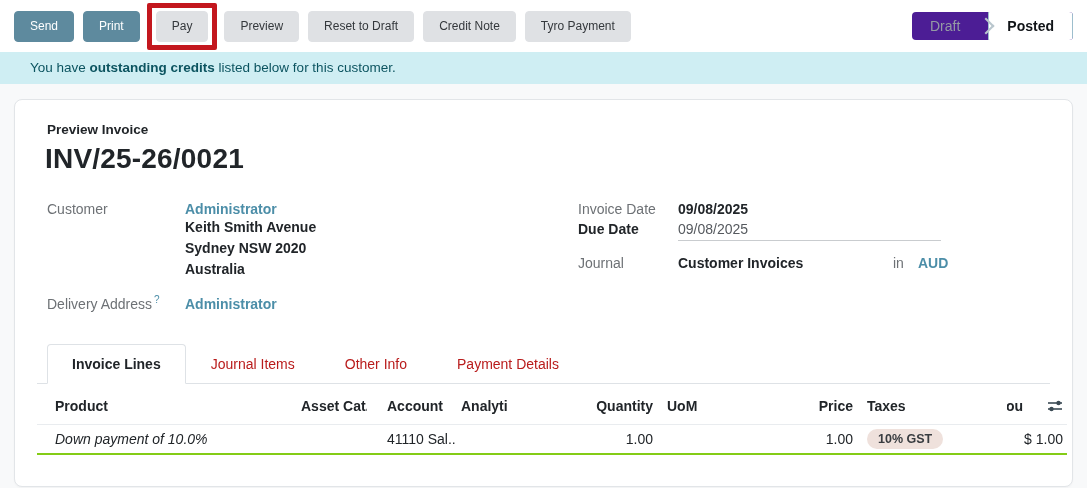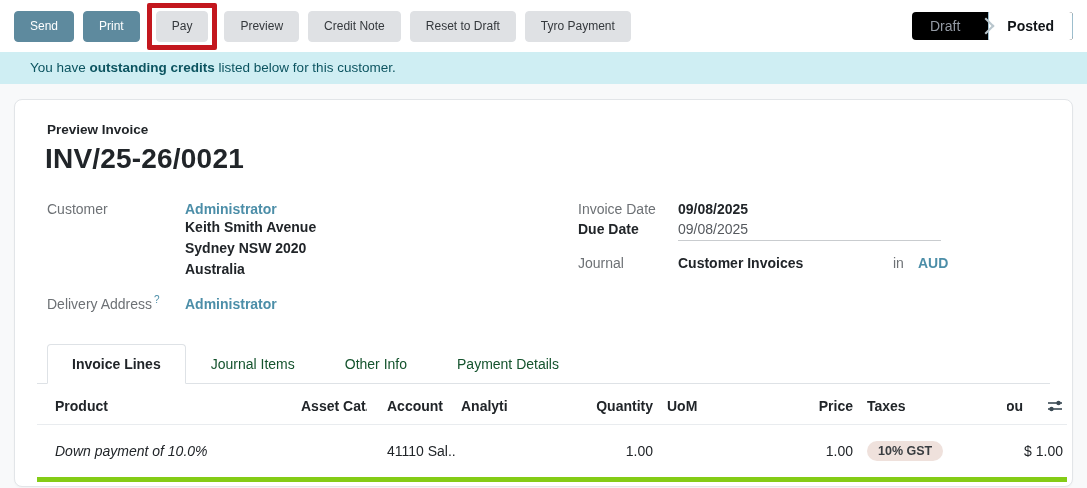--- a/index.html
+++ b/index.html
@@ -20,21 +20,21 @@
     white-space:nowrap; line-height:29px;
   }
   .btn.primary { background:#5e8a9e; color:#ffffff; border-color:#5e8a9e; }
   .btn.secondary { background:#dfe1e4; color:#34383c; border-color:#dfe1e4; }
   .highlight-box {
     border:5px solid #c3171e; padding:3px 4px; border-radius:2px;
     display:flex; align-items:center; margin:0 -2px;
   }
   .statusbar {
     margin-left:auto; display:flex; align-items:center; height:28px;
-    background:#000000; border-radius:4px; overflow:hidden;
+    background:#4c1d95; border-radius:4px; overflow:hidden;
   }
   .status-step { padding:0 18px; line-height:34px; font-size:14px; }
   .status-step.muted { color:#949aa4; }
   .status-chevron {
     width:12px; height:12px; border-top:2px solid #b9c6cd; border-right:2px solid #b9c6cd;
     transform:rotate(45deg); margin:0 -4px 0 2px; flex:0 0 auto;
   }
   .status-step.active {
     background:#ffffff; border:1px solid #9dbecd; border-radius:4px;
     font-weight:700; color:#111418; line-height:32px; height:34px;
@@ -71,37 +71,37 @@
     display:inline-block; width:263px; color:#55595e;
     border-bottom:1px solid #c9cccf; padding-bottom:3px; cursor:text;
   }
   .mt20 { margin-top:4px; } .mt14 { margin-top:14px; }
   .journal-val { display:inline-block; width:215px; }
   .gray { color:#6d7175; }
 
   
   .tabs { display:flex; margin-top:32px; border-bottom:1px solid #dee2e6; padding-left:10px; }
   .tab {
-    padding:11px 24px; font-size:14px; color:#14532d; cursor:pointer;
+    padding:11px 24px; font-size:14px; color:#b91c1c; cursor:pointer;
     border:1px solid transparent; margin-bottom:-1px; white-space:nowrap;
   }
   .tab.active {
     background:#ffffff; color:#212529; font-weight:700;
     border-color:#dee2e6 #dee2e6 #ffffff; border-radius:4px 4px 0 0;
   }
 
   
   table.lines { width:100%; border-collapse:collapse; margin-top:6px; table-layout:fixed; }
   table.lines th {
     font-size:14px; font-weight:700; color:#212529; padding:8px 4px 10px 4px;
     border-bottom:1px solid #e9ecef; text-align:left; white-space:nowrap; overflow:hidden;
   }
   table.lines td {
-    font-size:14px; color:#212529; padding:16px 4px;
-    border-bottom:5px solid #84cc16; white-space:nowrap; overflow:hidden;
+    font-size:14px; color:#212529; padding:4px 4px;
+    border-bottom:2px solid #84cc16; white-space:nowrap; overflow:hidden;
   }
   .c-product { width:260px; } .c-asset { width:70px; } .c-account { width:90px; }
   .c-analytic { width:50px; } .c-qty { width:150px; } .c-uom { width:60px; }
   .c-price { width:140px; } .c-taxes { width:150px; } .c-amount { width:60px; }
   .ta-r { text-align:right !important; }
   .pl18 { padding-left:18px !important; }
   .pl20 { padding-left:20px !important; }
   .pl10 { padding-left:10px !important; }
   .italic { font-style:italic; }
   .badge {
@@ -114,22 +114,22 @@
 </head>
 <body>
 
 <div class="toolbar">
   <button class="btn primary">Send</button>
   <button class="btn primary">Print</button>
   <div class="highlight-box">
     <button class="btn secondary">Pay</button>
   </div>
   <button class="btn secondary">Preview</button>
+  <button class="btn secondary">Reset to Draft</button>
   <button class="btn secondary">Credit Note</button>
-  <button class="btn secondary">Reset to Draft</button>
   <button class="btn secondary">Tyro Payment</button>
 
   <div class="statusbar">
     <span class="status-step muted">Draft</span>
     <span class="status-chevron"></span>
     <span class="status-step active">Posted</span>
   </div>
 </div>
 
 <div class="banner">

